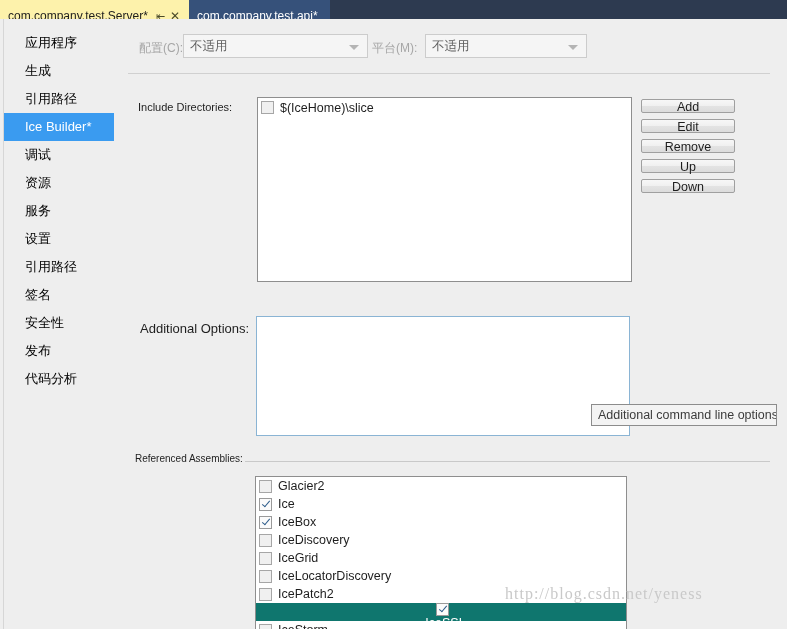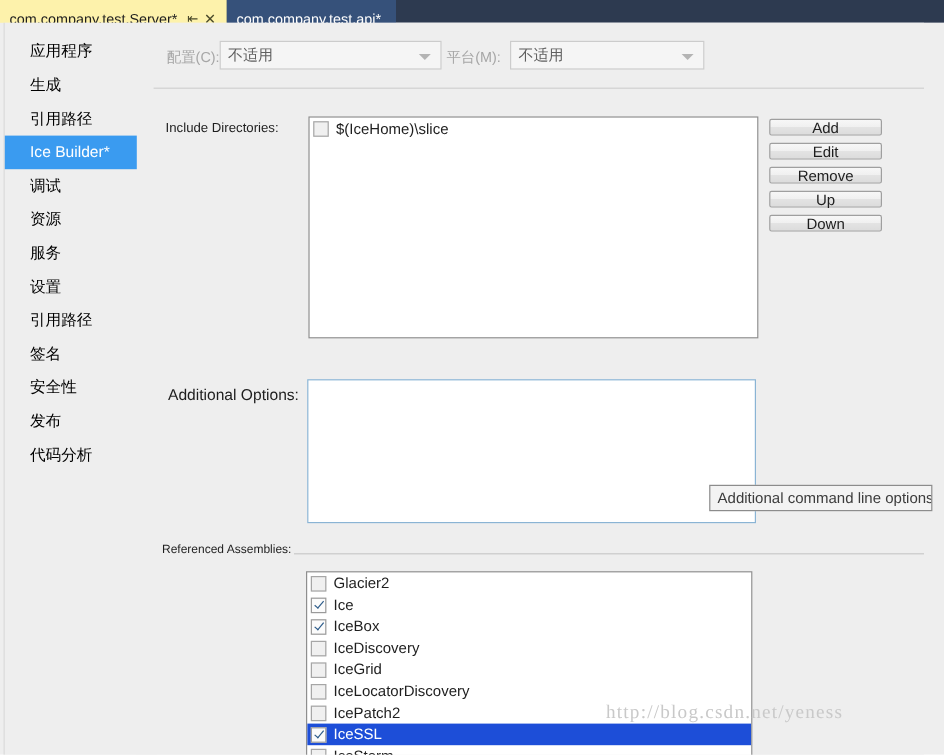--- a/index.html
+++ b/index.html
@@ -177,21 +177,21 @@
   }
   .listrow {
     display: flex;
     align-items: center;
     height: 19px;
     padding-left: 3px;
     font-size: 12.5px;
     white-space: nowrap;
     cursor: default;
   }
-  .listrow.selected { background: #1d4ed8; color: #ffffff; }
+  .listrow.selected { background: #0f766e; color: #ffffff; flex-direction: column; }
   .listrow span.lbl { margin-left: 6px; }
 
   .cb {
     width: 13px; height: 13px;
     box-sizing: border-box;
     border: 1px solid #a6a6a6;
     background: #f0f0f0;
     display: inline-block;
     position: relative;
     flex: 0 0 auto;

